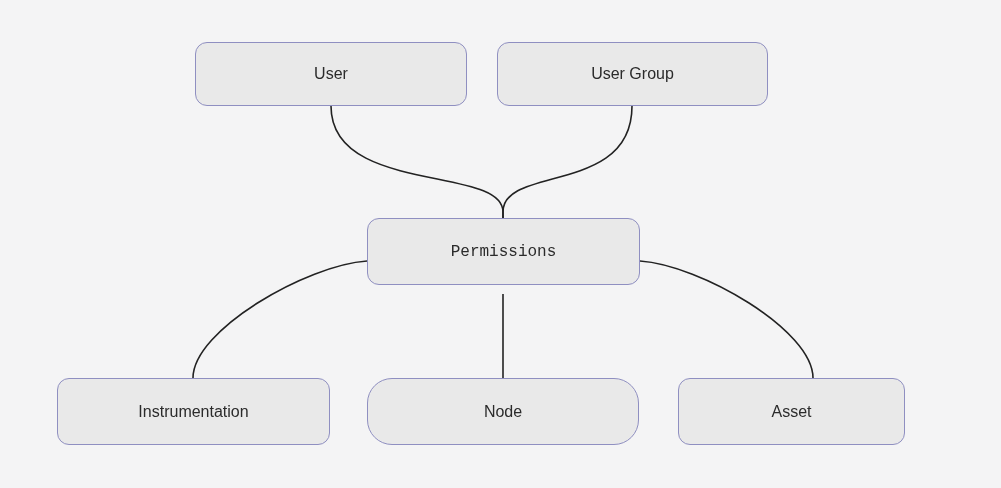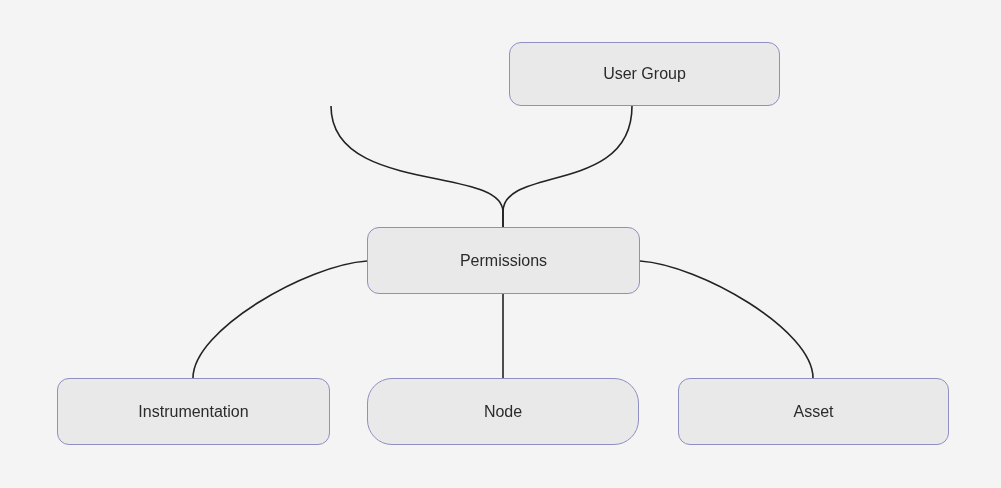--- a/index.html
+++ b/index.html
@@ -36,39 +36,42 @@
     border: 1px solid #8f8fc1;
     border-radius: 12px;
     display: flex;
     align-items: center;
     justify-content: center;
     font-size: 16px;
     color: #2b2b2b;
     text-align: center;
   }
   .node-user            { left: 195px; top: 42px;  width: 272px; height: 64px; }
-  .node-user-group      { left: 497px; top: 42px;  width: 271px; height: 64px; margin-left: 12px; }
-  .node-permissions     { left: 367px; top: 227px; width: 273px; height: 67px; }
+  .node-user-group      { left: 497px; top: 42px;  width: 271px; height: 64px; }
+  .node-permissions     { left: 367px; top: 218px; width: 273px; height: 67px; font-family: Liberation Mono, monospace; }
   .node-instrumentation { left: 57px;  top: 378px; width: 273px; height: 67px; border-radius: 12px; }
   .node-node            { left: 367px; top: 378px; width: 272px; height: 67px; border-radius: 25px; }
-  .node-asset           { left: 678px; top: 378px; width: 271px; height: 67px; }
+  .node-asset           { left: 678px; top: 378px; width: 227px; height: 67px; }
 </style>
 </head>
 <body>
 
 <div class="diagram">
 
   <svg class="edges-svg" viewBox="0 0 1001 488" xmlns="http://www.w3.org/2000/svg">
     <path d="M 331 106 C 331 195, 503 165, 503 212 L 503 227"></path>
     <path d="M 632 106 C 632 195, 503 165, 503 212 L 503 227"></path>
     <path d="M 367 261 C 307 265, 193 330, 193 378"></path>
     <path d="M 503 294 L 503 378"></path>
     <path d="M 640 261 C 700 265, 813 330, 813 378"></path>
   </svg>
 
+  <div class="node node-user">
+    <span>User</span>
+  </div>
 
   <div class="node node-user-group">
     <span>User Group</span>
   </div>
 
   <div class="node node-permissions">
     <span>Permissions</span>
   </div>
 
   <div class="node node-instrumentation">

